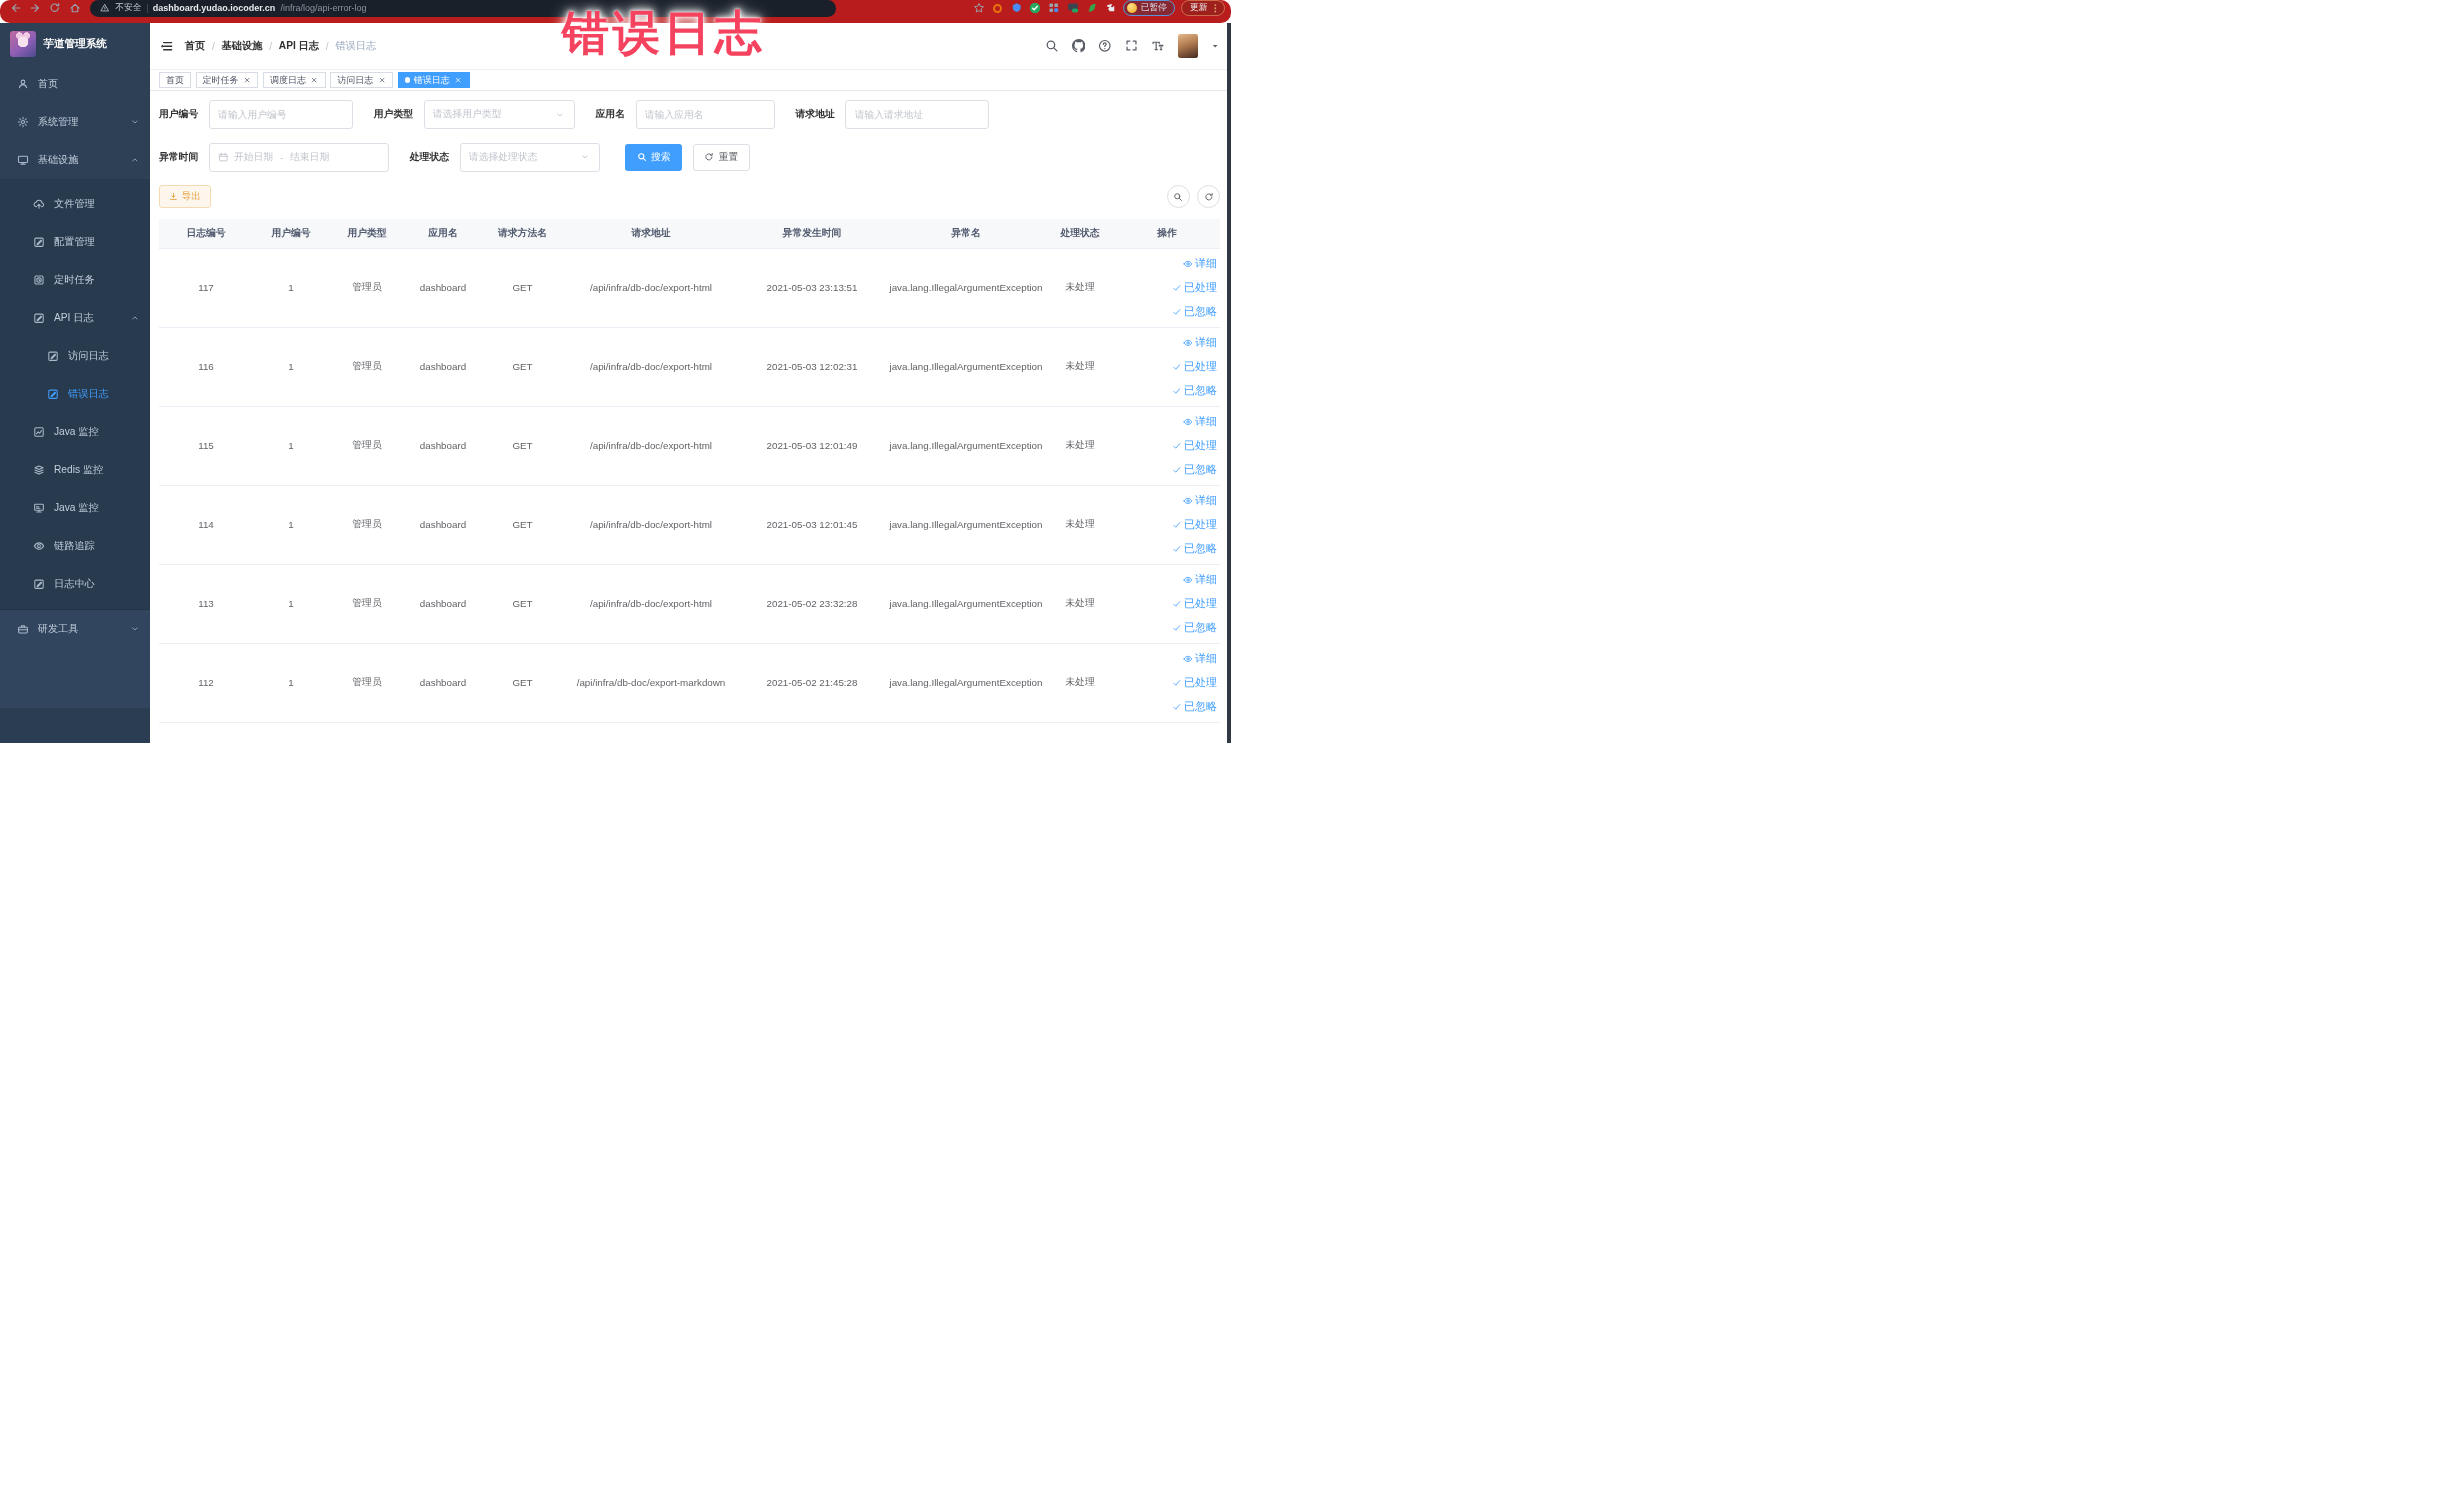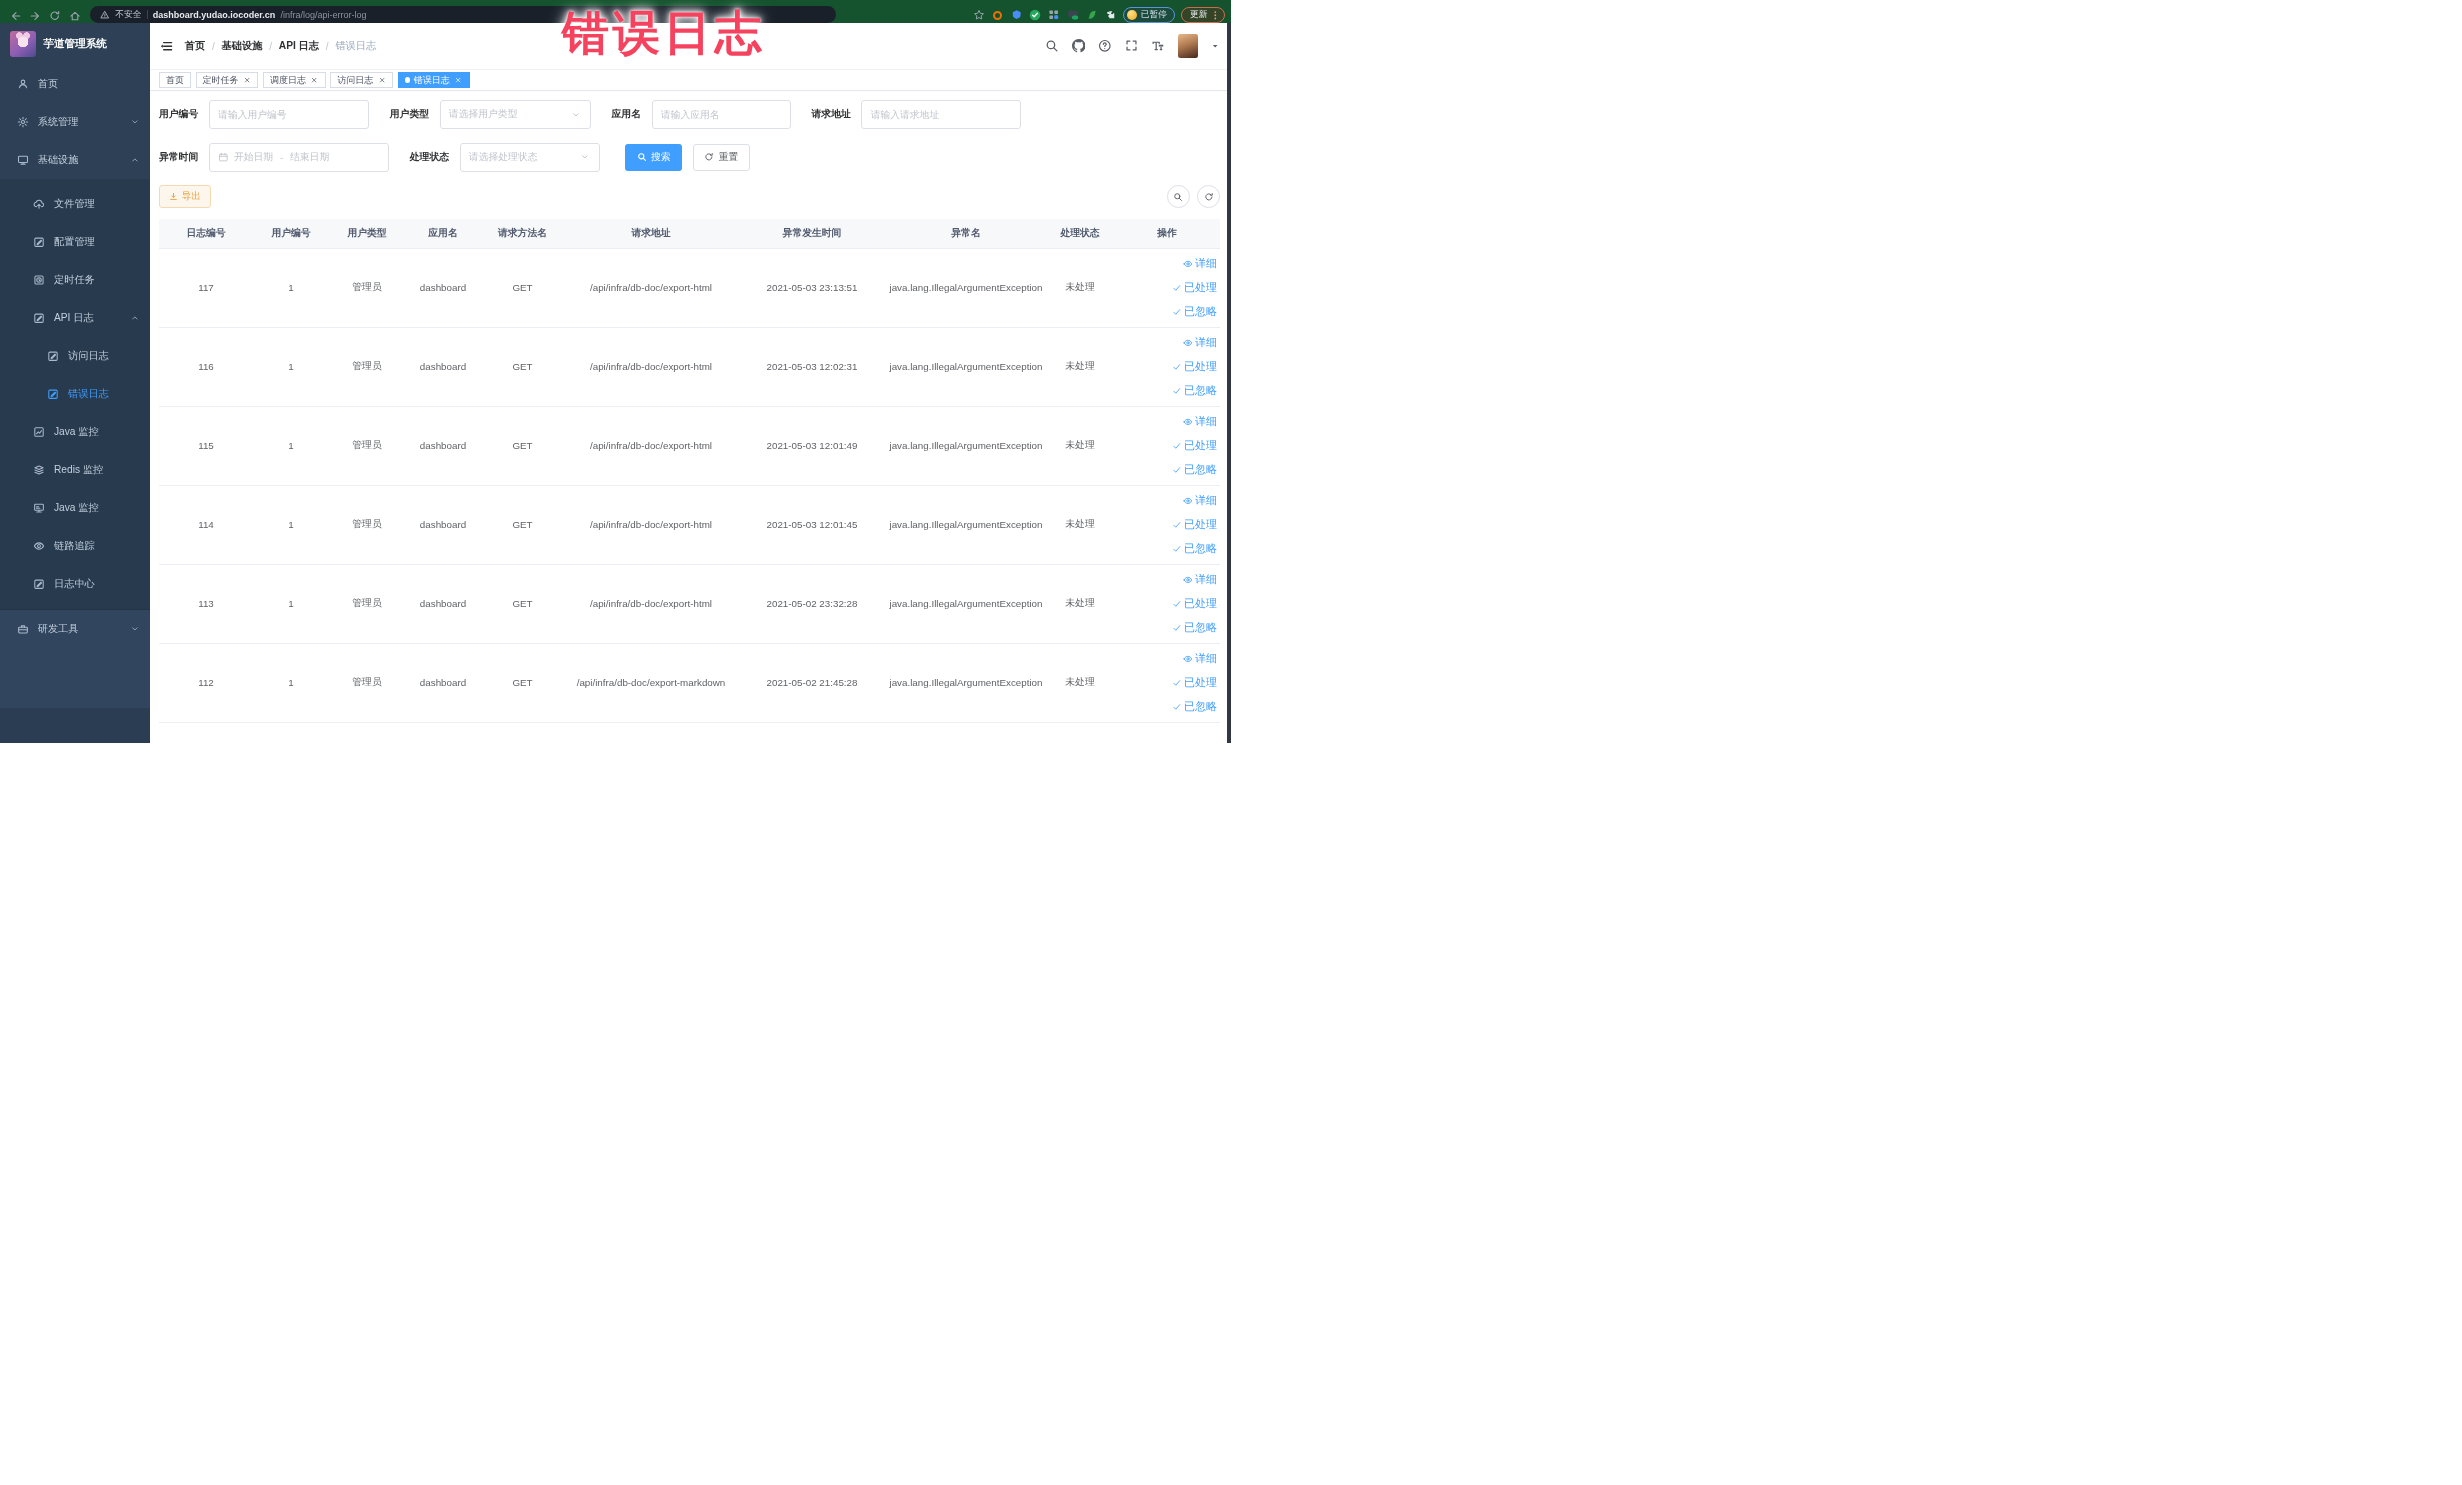--- a/index.html
+++ b/index.html
@@ -6,21 +6,21 @@
   html,body { margin:0; padding:0; }
   body {
     width:1231px; height:743px; position:relative; overflow:hidden;
     font-family:"Liberation Sans","DejaVu Sans",sans-serif; background:#fff;
   }
   svg { display:block; }
 
   
   .browser-bar{
     position:absolute; top:0; left:0; right:0; height:23px;
-    background:#14532d; display:flex; align-items:flex-end; padding:0 6px; z-index:30;
+    background:#b91c1c; display:flex; align-items:flex-start; padding:0 6px; z-index:30;border-radius:10px;
   }
   .bicon{ width:15px; height:15px; display:flex; align-items:center; justify-content:center;
     color:#98a1ad; margin:0 2.3px; flex-shrink:0; cursor:pointer; }
   .omnibox{
     height:16.7px; width:746px; background:#19202a; border-radius:8.3px;
     display:flex; align-items:center; padding:0 9px; margin-left:6px; gap:5.3px; flex-shrink:0;
   }
   .sec-label{ color:#c7ced6; font-size:8.7px; }
   .omni-sep{ width:0.8px; height:9px; background:#3a4552; }
   .url-host{ color:#e8eaed; font-size:9px; font-weight:700; }
@@ -89,21 +89,21 @@
   .content{ flex:1; padding:9px 10.6px 0 9px; position:relative; overflow:hidden; }
 
   
   .frow{ display:flex; align-items:center; margin-bottom:13.6px; }
   .fitem{ display:flex; align-items:center; margin-right:21px; }
   .flabel{ font-size:9.8px; font-weight:700; color:#303133; margin-right:10.6px; white-space:nowrap; }
   .ctrl{ height:29px; border:0.8px solid #dcdfe6; border-radius:3px; background:#fff;
     display:flex; align-items:center; font-size:9.8px; color:#c0c4cc; padding:0 8.3px; }
   input.ctrl{ outline:none; }
   input.ctrl::placeholder{ color:#c0c4cc; }
-  .w-input{ width:160px; }
+  .w-input{ width:144px; }
   .w-select{ width:151px; justify-content:space-between; cursor:pointer; }
   .w-select2{ width:140px; justify-content:space-between; cursor:pointer; }
   .selchev{ width:9.8px; height:9.8px; color:#c0c4cc; }
   .date-range{ width:180px; gap:5.3px; cursor:pointer; }
   .dr-ph{ font-size:9.8px; color:#c0c4cc; }
   .dr-sep{ color:#c0c4cc; margin:0 1.5px; }
   .calic{ width:10.6px; height:10.6px; color:#c0c4cc; flex-shrink:0; }
 
   .btn{ height:27px; padding:0 10.6px; border-radius:3px; font-size:9.8px; display:inline-flex;
     align-items:center; gap:4.5px; cursor:pointer; border:0.8px solid transparent;font-family:Liberation Mono, monospace; }

